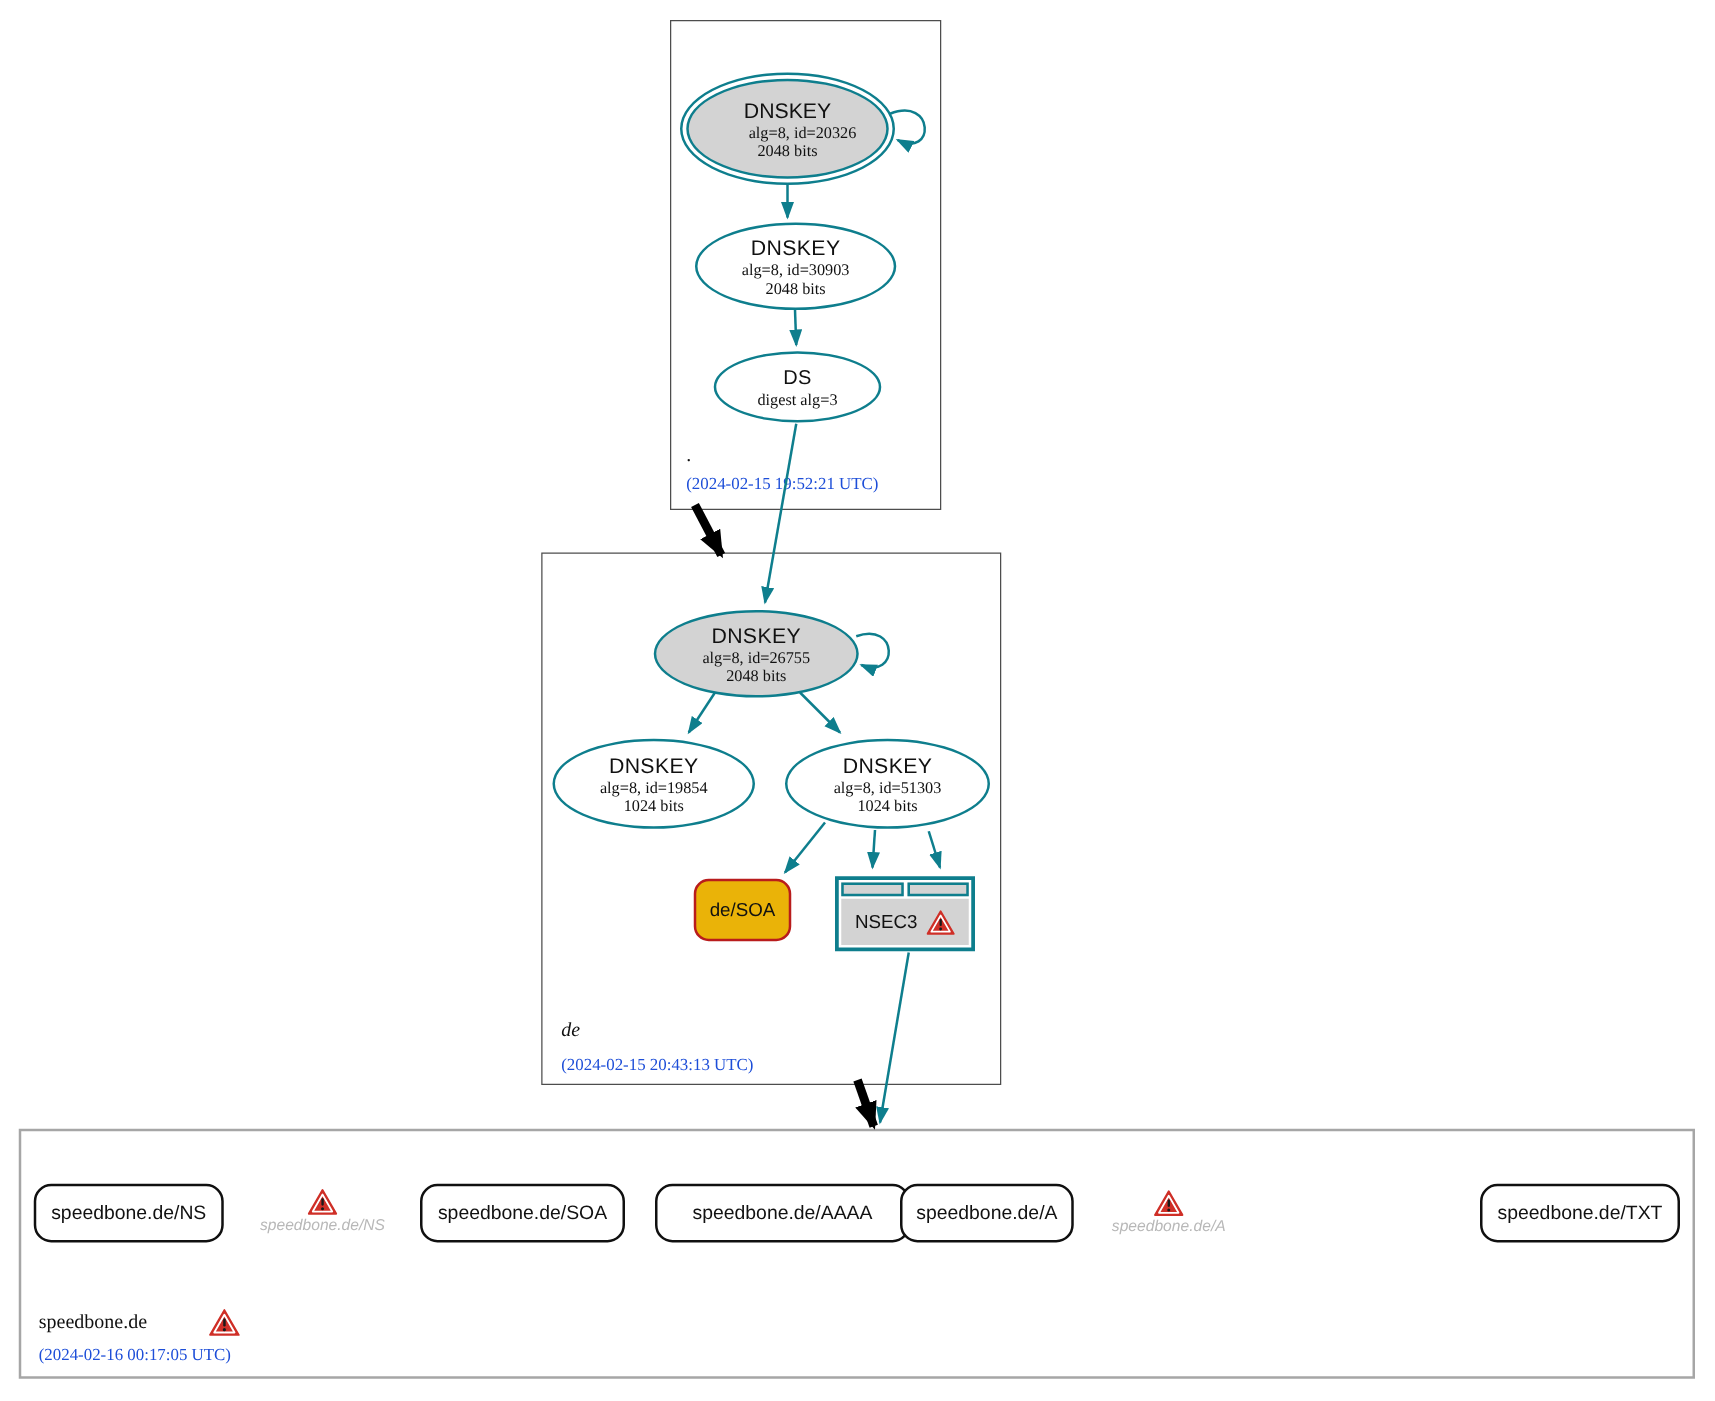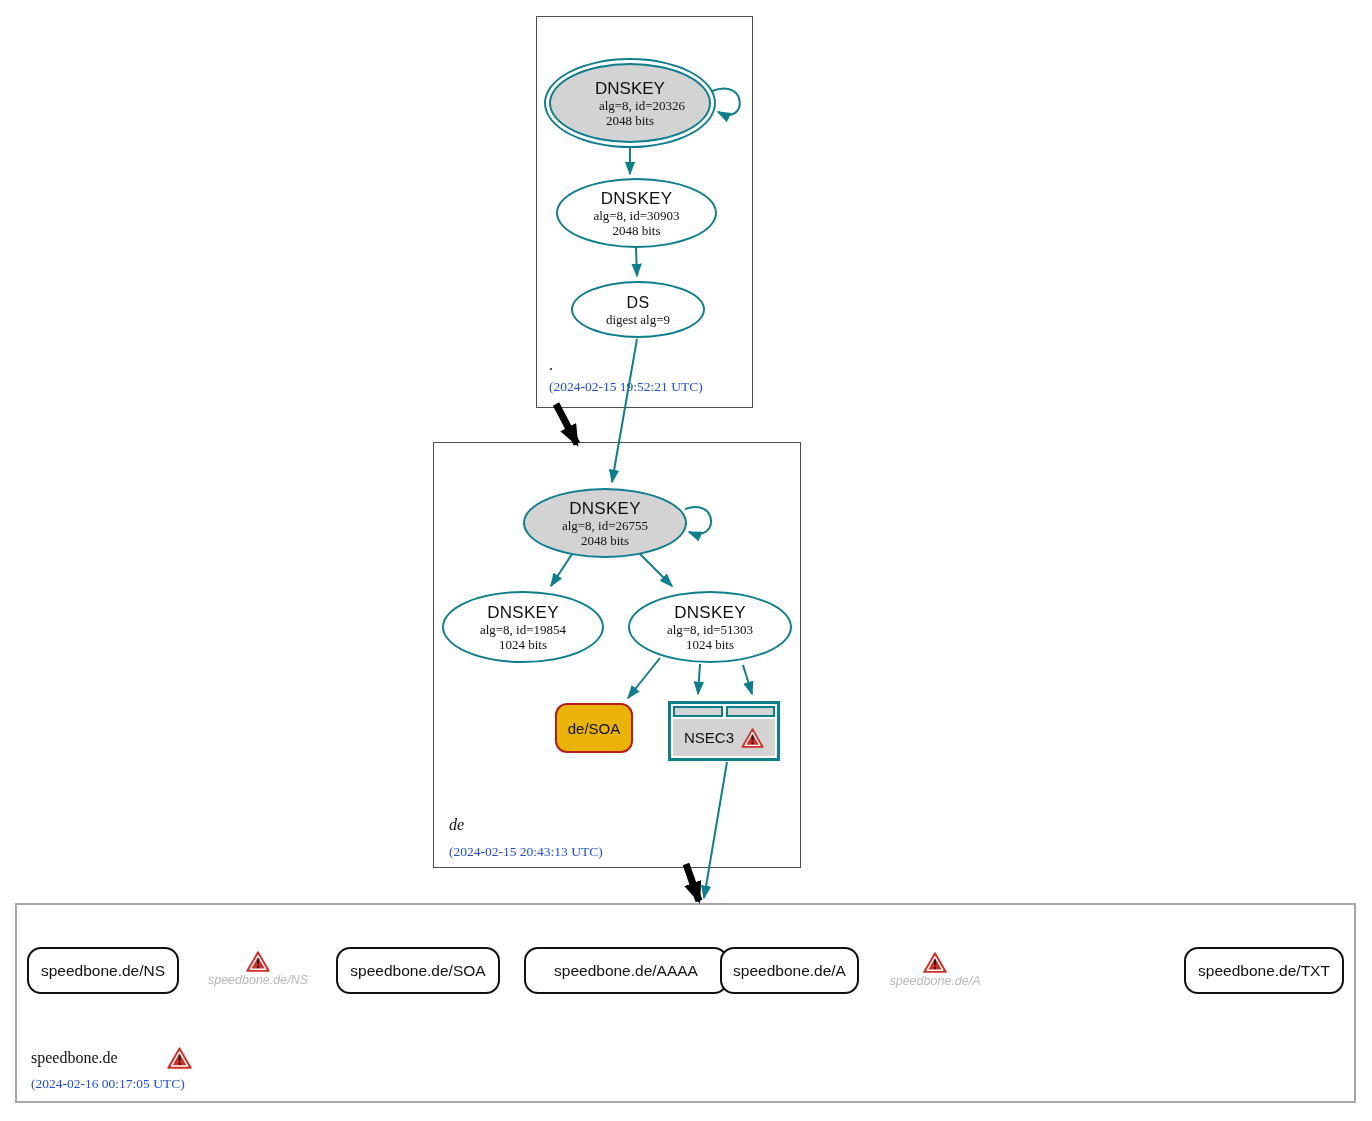--- a/index.html
+++ b/index.html
@@ -96,21 +96,21 @@
   </div>
 
   <div class="node ellipse" style="left:556px;top:178px;width:161px;height:70px;">
     <span class="title">DNSKEY</span>
     <span class="detail">alg=8, id=30903</span>
     <span class="detail">2048 bits</span>
   </div>
 
   <div class="node ellipse" style="left:571px;top:281px;width:134px;height:57px;">
     <span class="title" style="font-size:16px;">DS</span>
-    <span class="detail">digest alg=9</span>
+    <span class="detail">digest alg=3</span>
   </div>
 
   <div class="node ellipse fill" style="left:523px;top:488px;width:164px;height:70px;">
     <span class="title">DNSKEY</span>
     <span class="detail">alg=8, id=26755</span>
     <span class="detail">2048 bits</span>
   </div>
 
   <div class="node ellipse" style="left:442px;top:591px;width:162px;height:72px;">
     <span class="title">DNSKEY</span>

